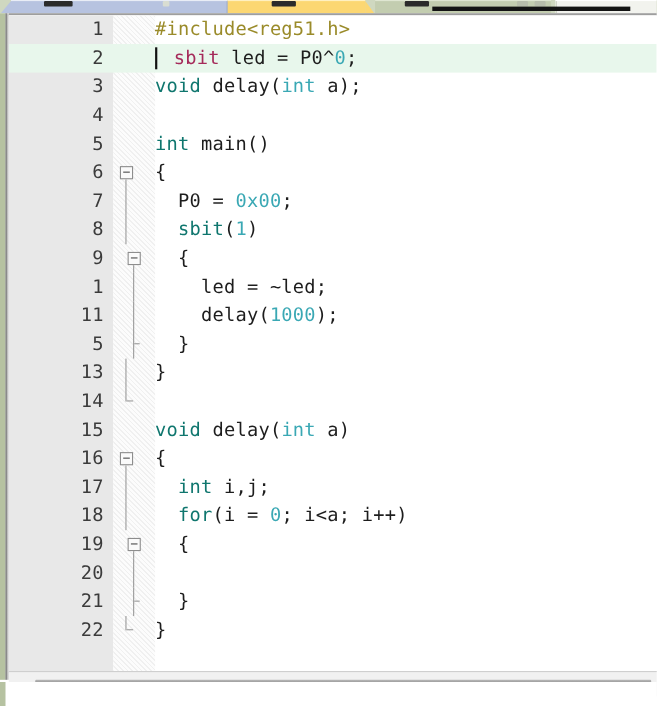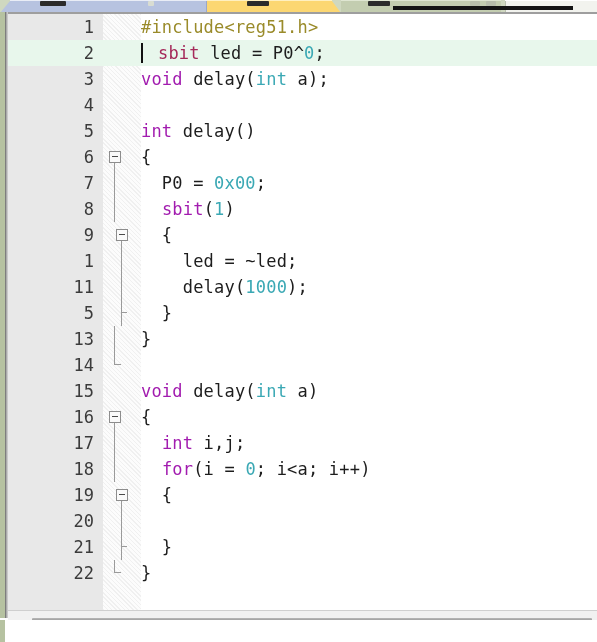--- a/index.html
+++ b/index.html
@@ -246,21 +246,21 @@
   .fold-end:after {
     content: "";
     position: absolute;
     left: 1px; top: 12px;
     width: 6px; height: 1px;
     background: #9a9a9a;
   }
 
   
   .tok-pre   { color: #9a8b2a; text-align: right; }
-  .tok-kw    { color: #a21caf; }
+  .tok-kw    { color: #0f766e; }
   .tok-kw2   { color: #a52a5a; }
   .tok-type  { color: #3aa8b4; }
   .tok-num   { color: #3aa8b4; }
   .tok-id    { color: #1d1d1d; }
   .tok-punct { color: #1d1d1d; }
 
   
   .hscroll-area {
     position: absolute;
     left: 8px; top: 598px;
@@ -320,21 +320,21 @@
     <div class="edge-top"></div>
 
     <div class="code-area">
       <div class="gutter"></div>
       <div class="foldcol"></div>
       <div class="lines" id="lines">
           <div class="line"><span class="lineno">1</span><span class="code"><span class="tok-pre">#include&lt;reg51.h&gt;</span></span></div>
           <div class="line current"><span class="lineno">2</span><span class="code"><span class="tok-kw2">sbit</span><span class="tok-id"> led = </span><span class="tok-id">P0</span><span class="tok-punct">^</span><span class="tok-num">0</span><span class="tok-punct">;</span></span><span class="caret"></span></div>
           <div class="line"><span class="lineno">3</span><span class="code"><span class="tok-kw">void</span><span class="tok-id"> delay(</span><span class="tok-type">int</span><span class="tok-id"> a);</span></span></div>
           <div class="line"><span class="lineno">4</span><span class="code"></span></div>
-          <div class="line"><span class="lineno">5</span><span class="code"><span class="tok-kw">int</span><span class="tok-id"> delay()</span></span></div>
+          <div class="line"><span class="lineno">5</span><span class="code"><span class="tok-kw">int</span><span class="tok-id"> main()</span></span></div>
           <div class="line"><span class="lineno">6</span><span class="fold-line from-box"></span><span class="fold-box"></span><span class="code"><span class="tok-punct">{</span></span></div>
           <div class="line"><span class="lineno">7</span><span class="fold-line"></span><span class="code"><span class="tok-id">  P0 = </span><span class="tok-num">0x00</span><span class="tok-punct">;</span></span></div>
           <div class="line"><span class="lineno">8</span><span class="fold-line"></span><span class="code"><span class="tok-id">  </span><span class="tok-kw">sbit</span><span class="tok-punct">(</span><span class="tok-num">1</span><span class="tok-punct">)</span></span></div>
           <div class="line"><span class="lineno">9</span><span class="fold-line from-box inner-from-box"></span><span class="fold-box inner"></span><span class="code"><span class="tok-punct">  {</span></span></div>
           <div class="line"><span class="lineno">1</span><span class="fold-line inner"></span><span class="code"><span class="tok-id">    led = ~led;</span></span></div>
           <div class="line"><span class="lineno">11</span><span class="fold-line inner"></span><span class="code"><span class="tok-id">    delay(</span><span class="tok-num">1000</span><span class="tok-punct">);</span></span></div>
           <div class="line"><span class="lineno">5</span><span class="fold-tick inner"></span><span class="code"><span class="tok-punct">  }</span></span></div>
           <div class="line"><span class="lineno">13</span><span class="fold-line"></span><span class="code"><span class="tok-punct">}</span></span></div>
           <div class="line"><span class="lineno">14</span><span class="fold-end"></span><span class="code"></span></div>
           <div class="line"><span class="lineno">15</span><span class="code"><span class="tok-kw">void</span><span class="tok-id"> delay(</span><span class="tok-type">int</span><span class="tok-id"> a)</span></span></div>

